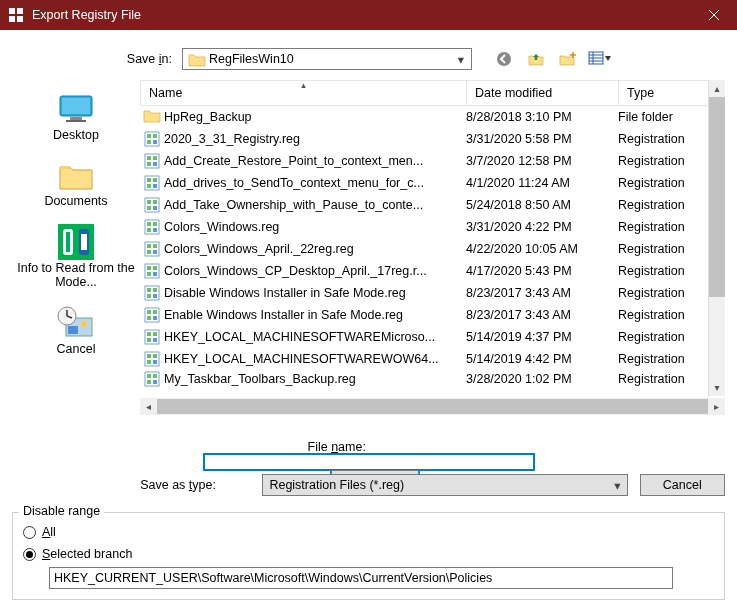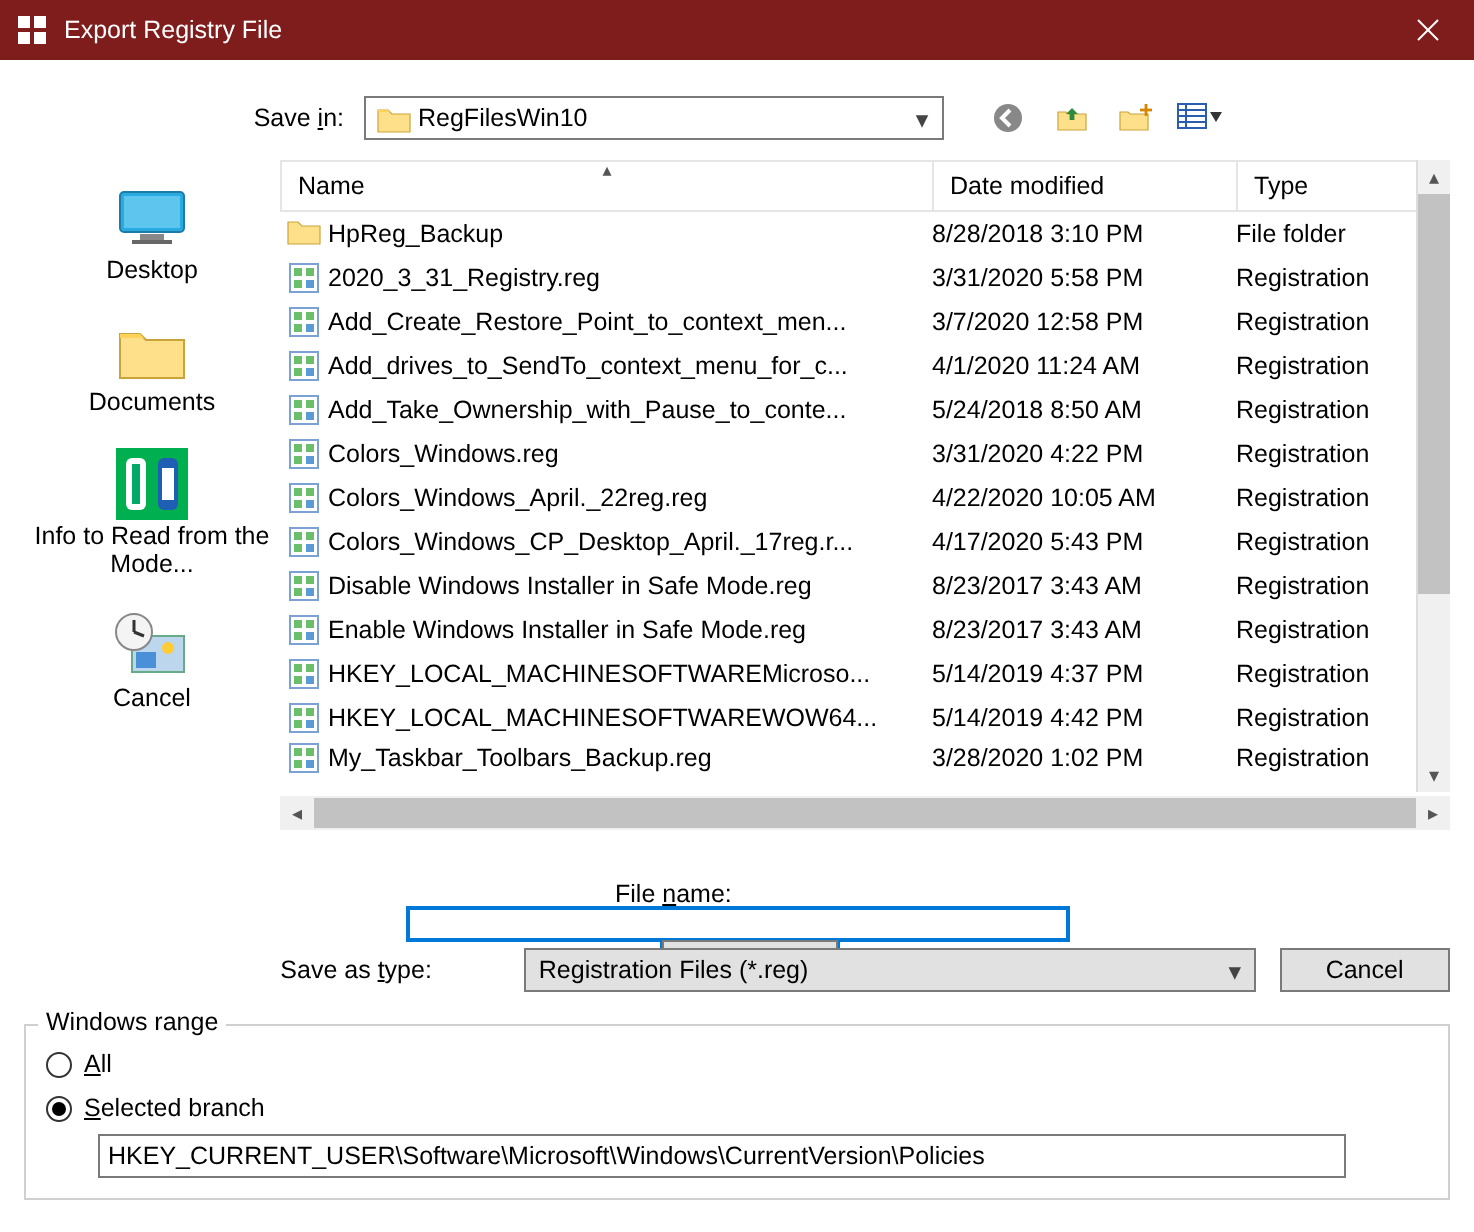--- a/index.html
+++ b/index.html
@@ -419,21 +419,21 @@
     </div>
     <div class="typesel">
       <span>Registration Files (*.reg)</span>
       <span class="dd">▾</span>
     </div>
     <div class="dlgbtn">Cancel</div>
   </div>
 </div>
 
 <div class="fieldset">
-  <div class="legend">Windows range</div>
+  <div class="legend">Disable range</div>
   <div class="radio-row">
     <span class="radio"></span>
     <span><span class="underline">A</span><span>ll</span></span>
   </div>
   <div class="radio-row">
     <span class="radio checked"></span>
     <span><span class="underline">S</span><span>elected branch</span></span>
   </div>
   <input class="branch-input" value="HKEY_CURRENT_USER\Software\Microsoft\Windows\CurrentVersion\Policies" style="">
 </div>

